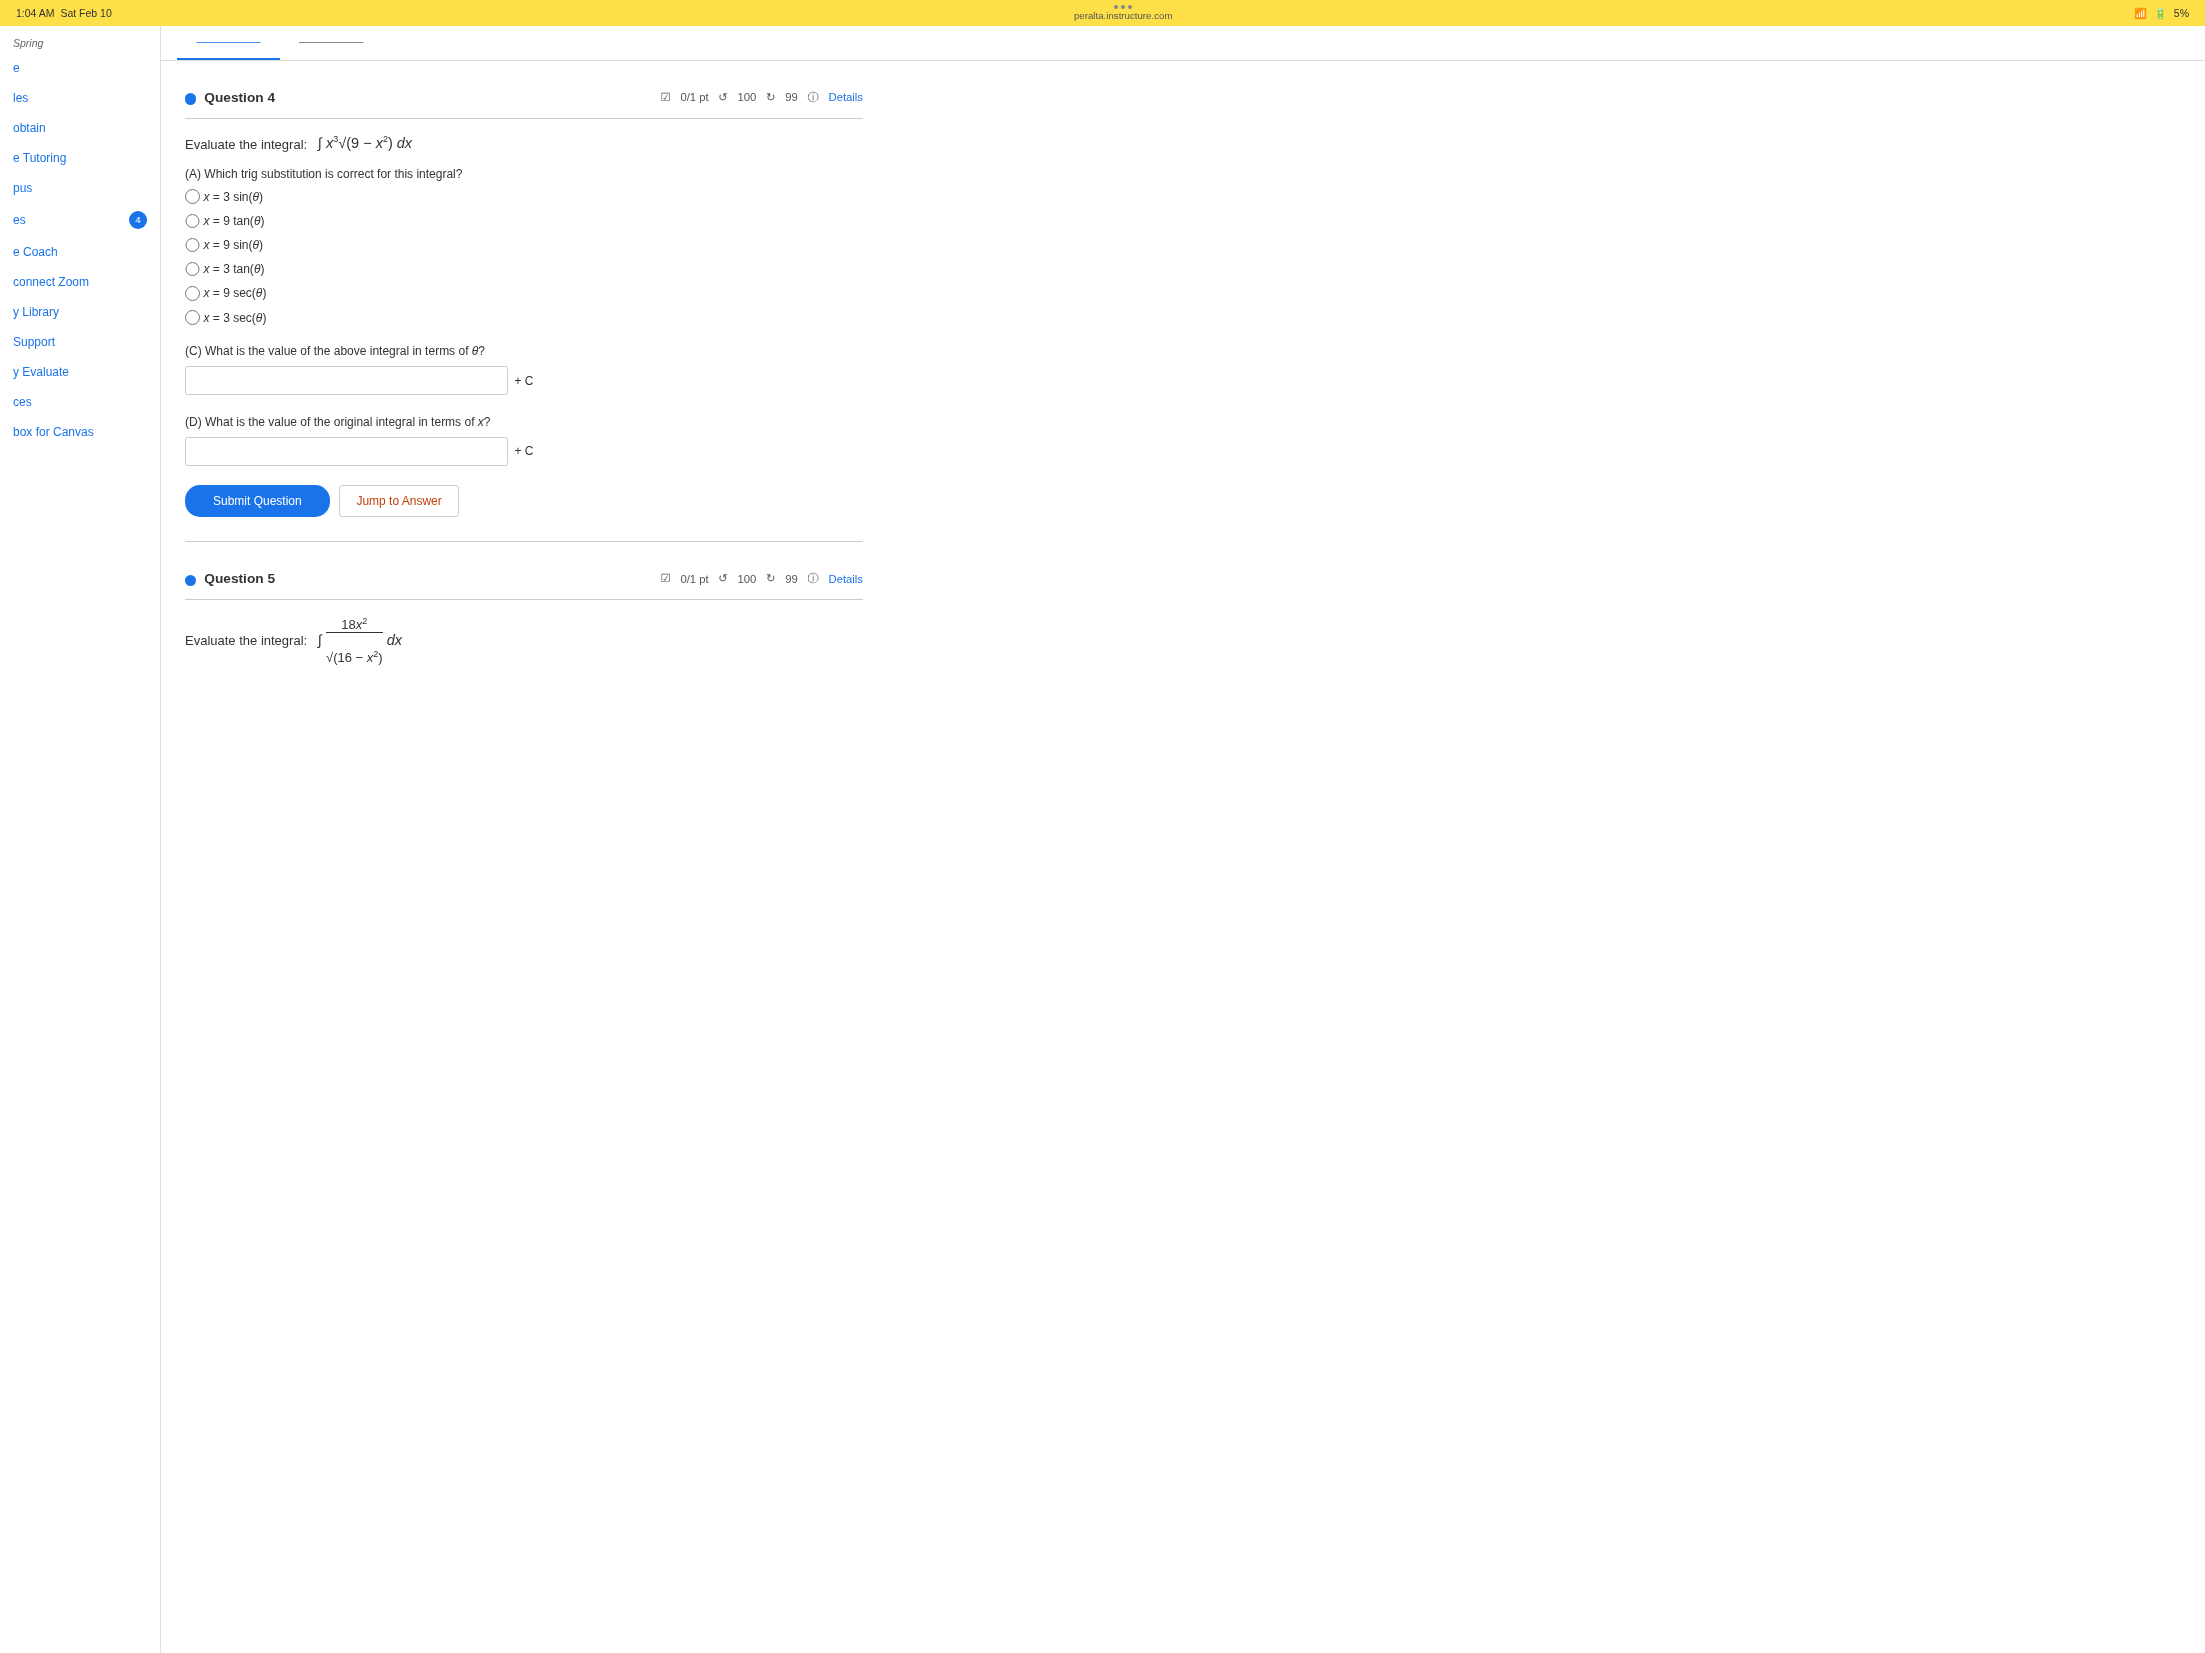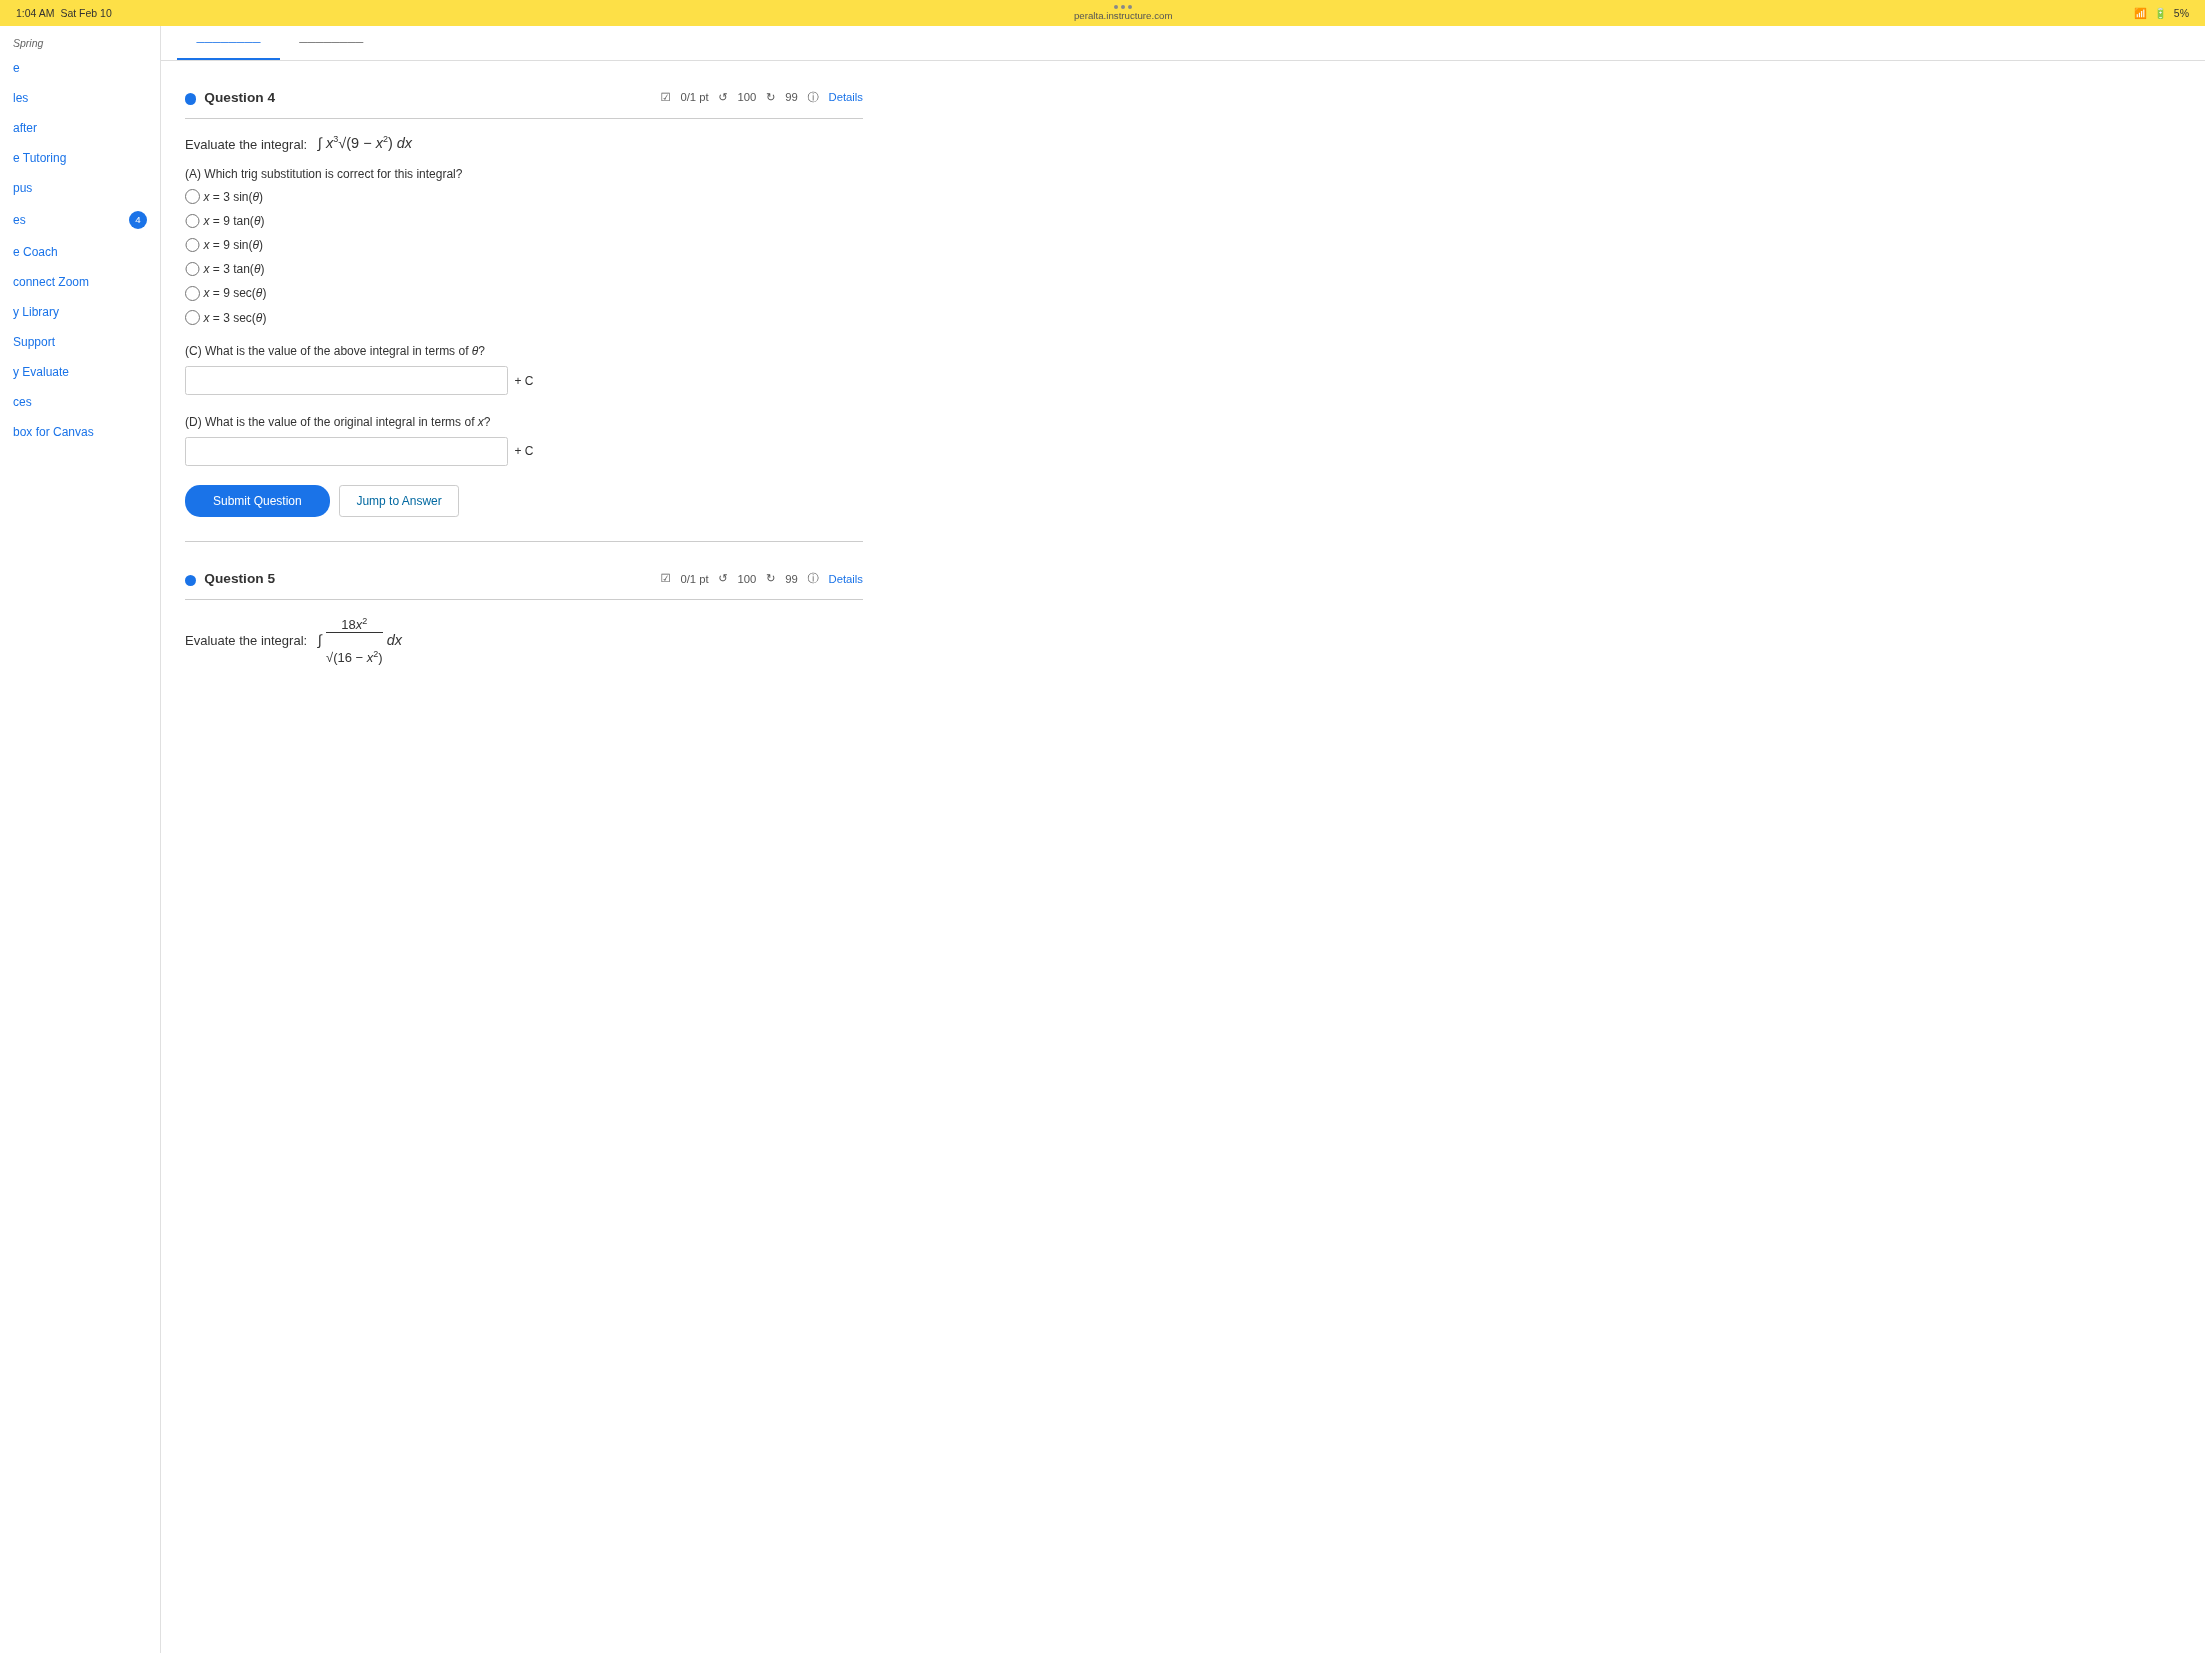--- a/index.html
+++ b/index.html
@@ -232,21 +232,21 @@
       border: none;
       border-radius: 15px;
       padding: 8px 28px;
       font-size: 12px;
       cursor: pointer;
       font-weight: 500;
       text-align: right;
     }
     .btn-jump {
       background: #fff;
-      color: #0369a1;
+      color: #c2410c;
       border: 0.8px solid #ccc;
       border-radius: 3.2px;
       padding: 8px 16px;
       font-size: 12px;
       cursor: pointer;
     }
 
     
     .question-divider {
       border: none;
@@ -301,21 +301,21 @@
   <div class="sidebar">
     <div class="spring-label">Spring</div>
 
     <div class="sidebar-item">
       <span>e</span>
     </div>
     <div class="sidebar-item">
       <span>les</span>
     </div>
     <div class="sidebar-item">
-      <span>after</span>
+      <span>obtain</span>
     </div>
     <div class="sidebar-item">
       <span>e Tutoring</span>
     </div>
     <div class="sidebar-item">
       <span>pus</span>
     </div>
     <div class="sidebar-item">
       <span>es</span>
       <span class="sidebar-badge">4</span>

